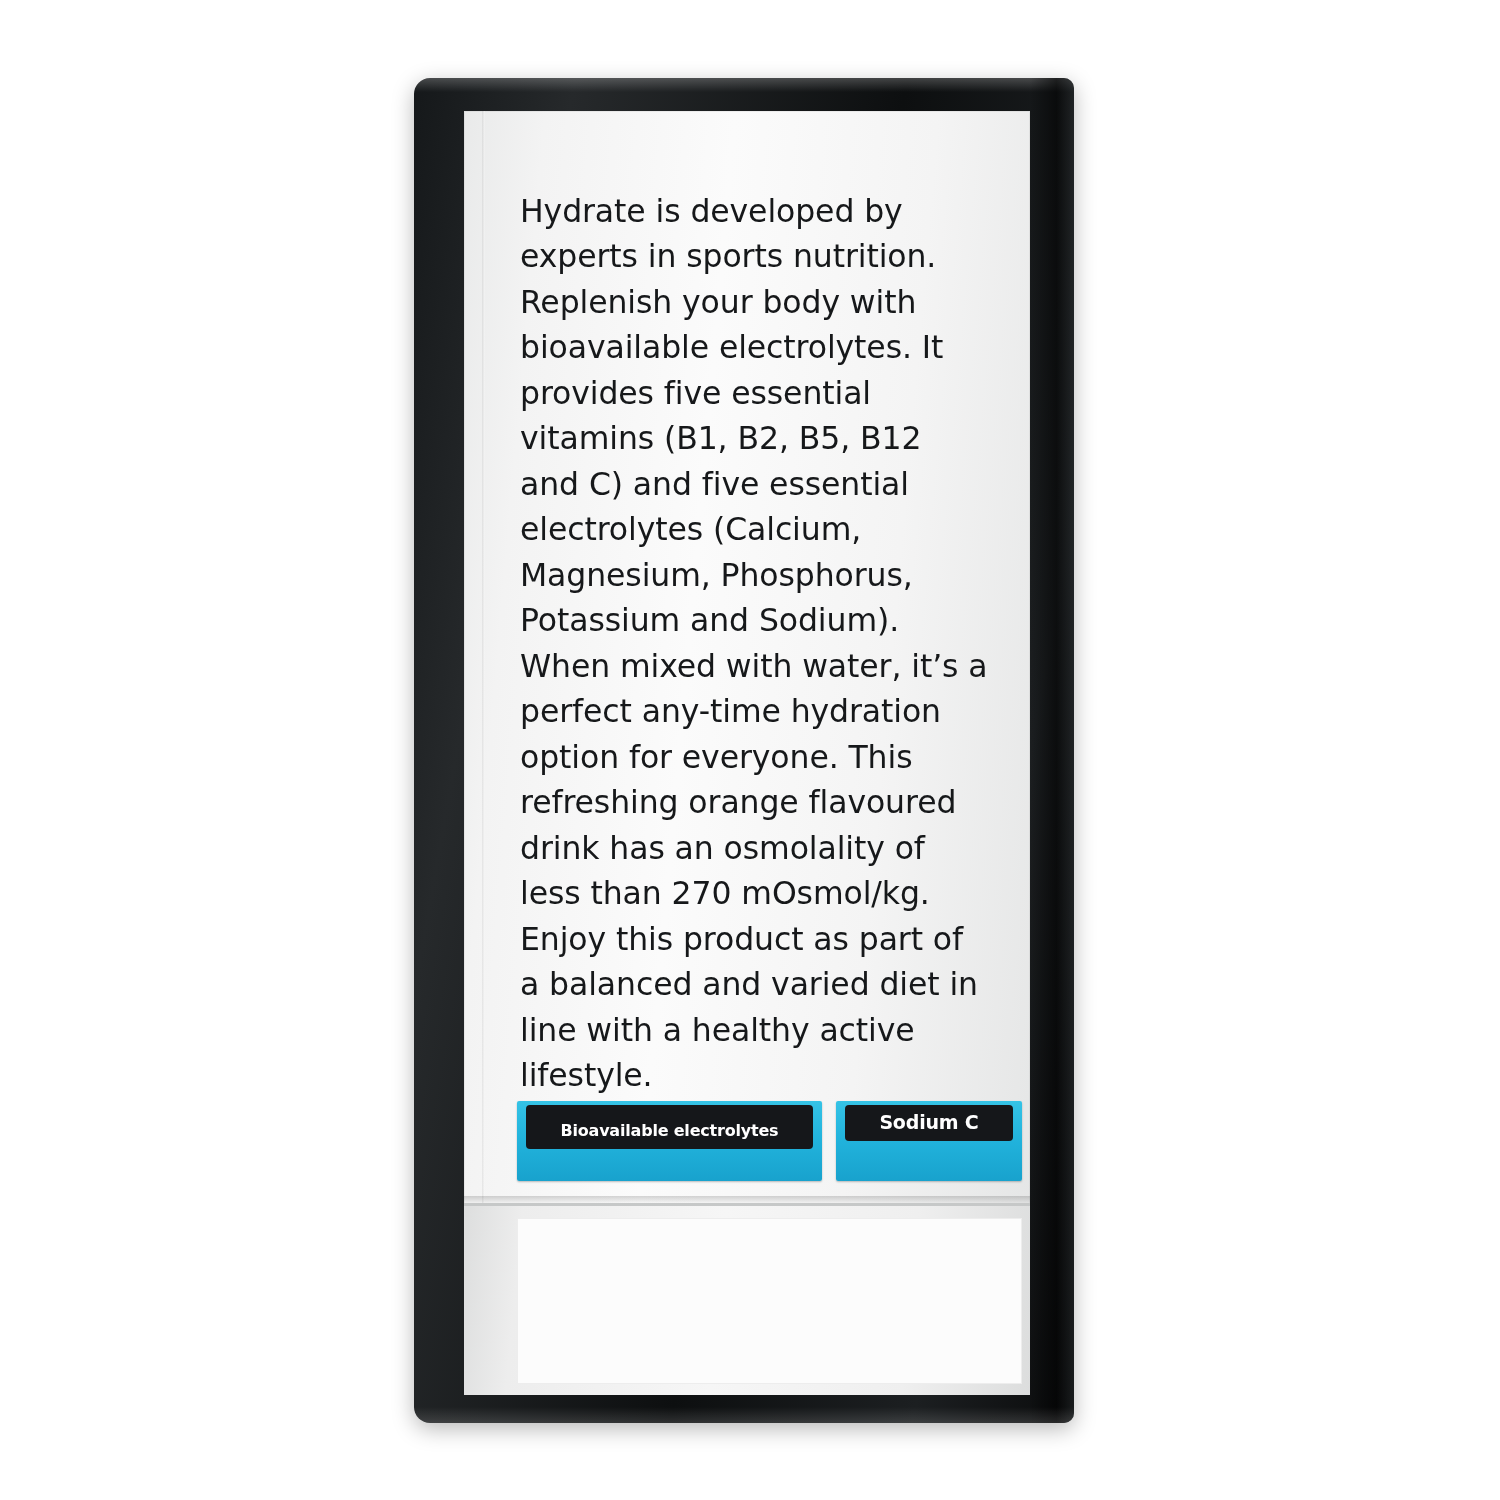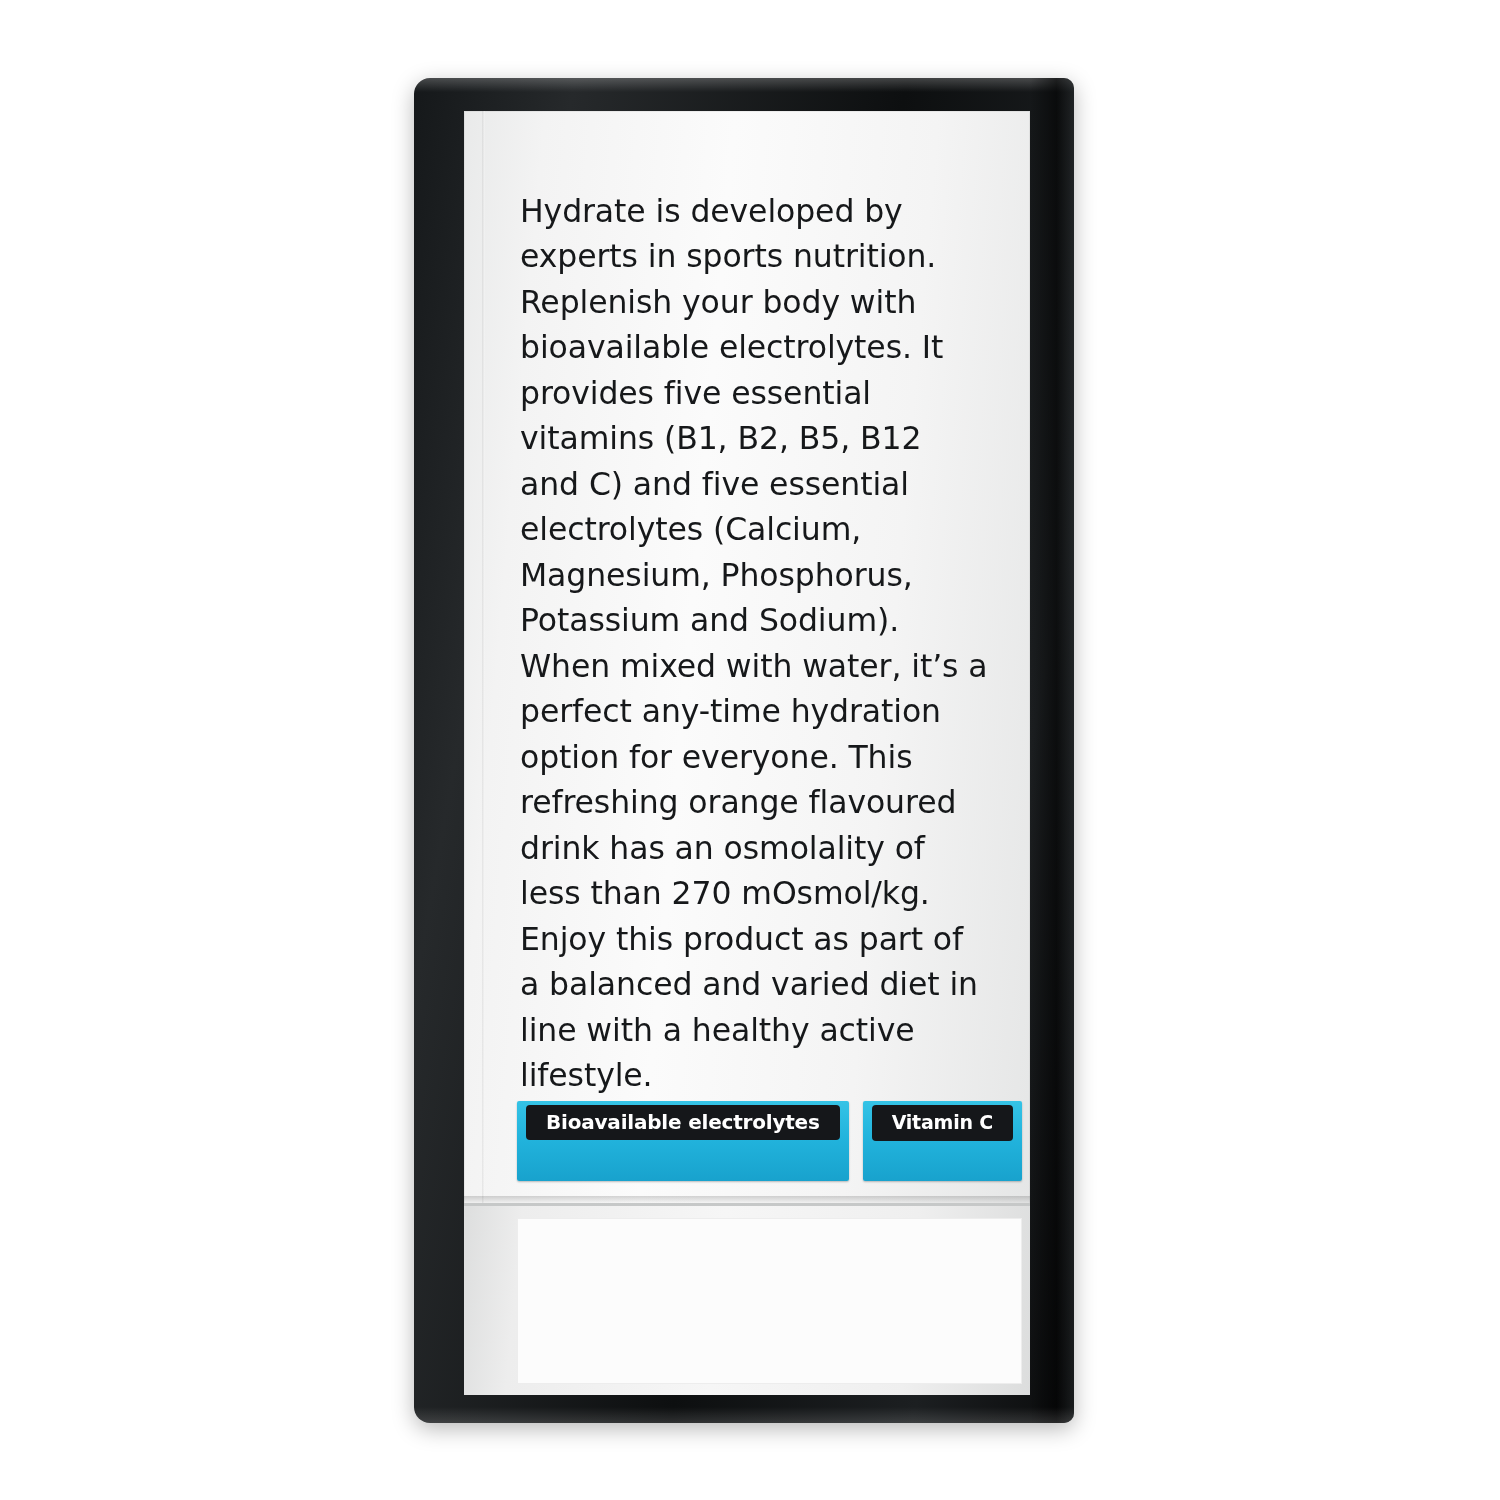--- a/index.html
+++ b/index.html
@@ -131,22 +131,23 @@
   .claim .plate span {
     color: #ffffff;
     font-size: 19px;
     line-height: 21px;
     font-weight: bold;
     text-align: center;
     letter-spacing: -0.2px;
     font-family: "DejaVu Sans", sans-serif;
   }
   .claim.two-line .plate span {
-    font-size: 20px;
+    font-size: 16px;
     line-height: 20px;
+    margin-top: 9px;
   }
 
   
   #lower-panel {
     position: absolute;
     left: 0;
     top: 1092px;
     width: 566px;
     height: 189px;
     background: linear-gradient(95deg, #dddede 0%, #ededed 10%, #f6f6f6 45%, #efefef 78%, #dcdddd 100%);
@@ -187,21 +188,21 @@
     <p id="body-copy"><span class="lead">Hydrate</span><span> is developed by experts in sports nutrition. Replenish your body with bioavailable electrolytes. It provides five essential vitamins (B1, B2, B5, B12 and C) and five essential electrolytes (Calcium, Magnesium, Phosphorus, Potassium and Sodium). When mixed with water, it’s a perfect any-time hydration option for everyone. This refreshing orange flavoured drink has an osmolality of less than 270 mOsmol/kg. Enjoy this product as part of a balanced and varied diet in line with a healthy active lifestyle.</span></p>
 
     <div id="claims">
       <div class="claim two-line">
         <div class="plate">
           <span>Bioavailable electrolytes</span>
         </div>
       </div>
       <div class="claim">
         <div class="plate">
-          <span>Vitamin C</span>
+          <span>Sodium C</span>
         </div>
       </div>
     </div>
 
     <div id="band-shadow"></div>
 
     <div id="lower-panel">
       <div id="lower-card"></div>
     </div>
 

